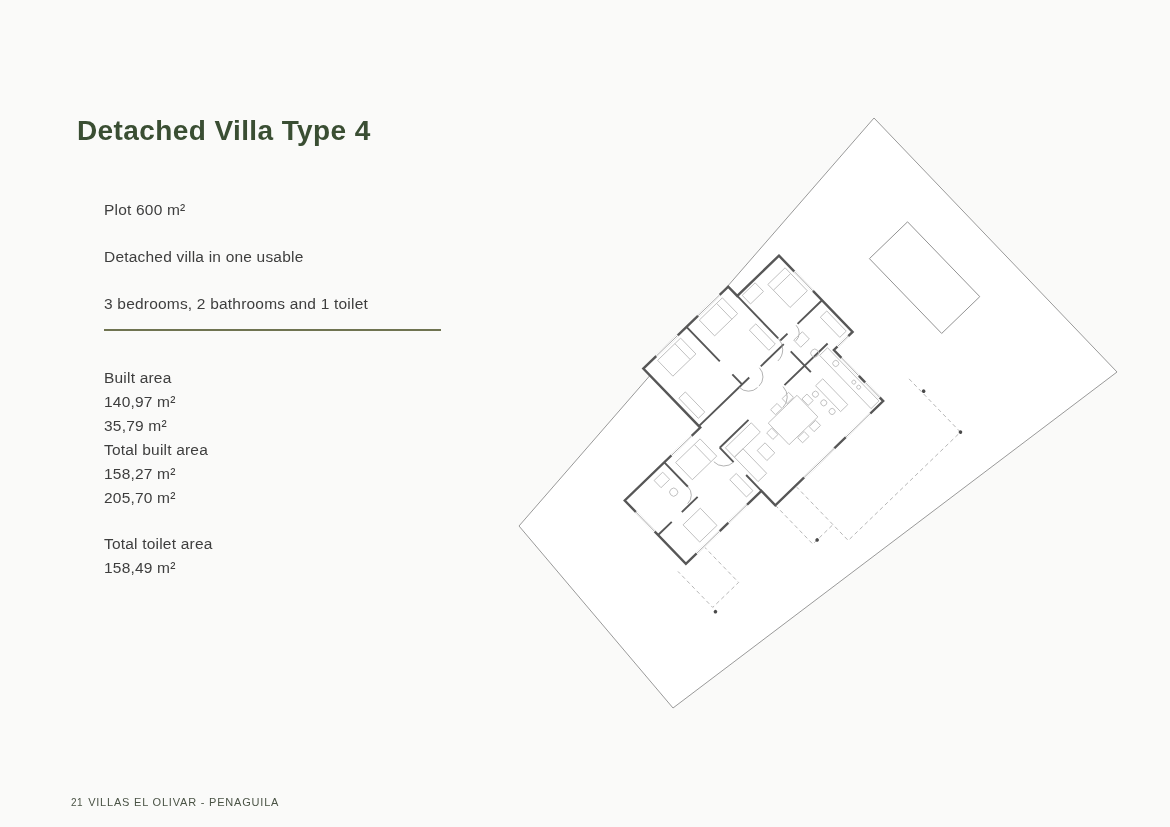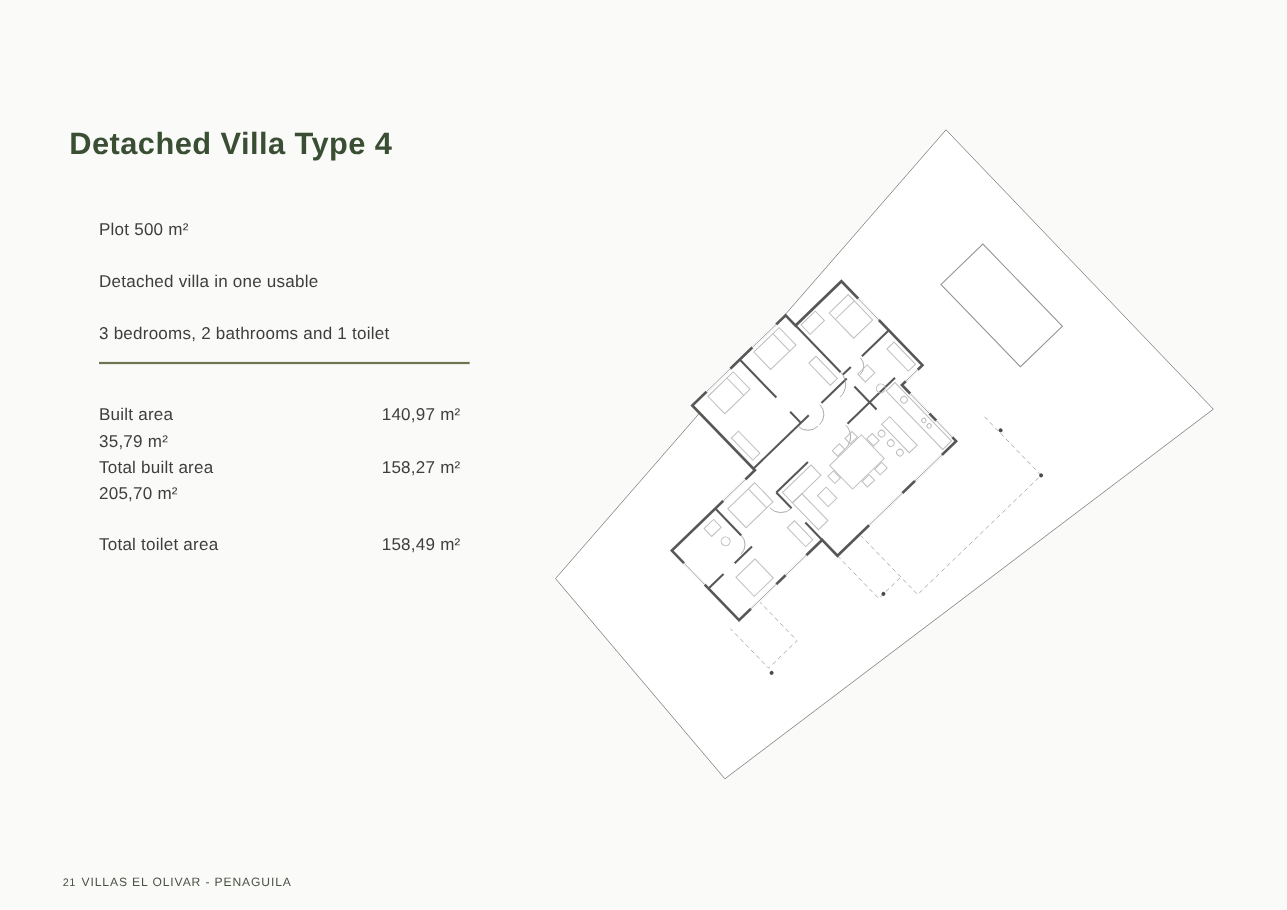--- a/index.html
+++ b/index.html
@@ -4,21 +4,21 @@
 <style>
   html,body{margin:0;padding:0;}
   body{
     width:1170px;height:827px;
     background:#fafaf9;
     font-family:"Liberation Sans", sans-serif;
     color:#3e3e3e;
     position:relative;
     overflow:hidden;
   }
-  .page{position:absolute;inset:0;}
+  .page{position:absolute;inset:0;margin-left:14px;}
 
   .page-title{
     position:absolute;left:63px;top:115px;
     font-size:28px;font-weight:700;letter-spacing:0.4px;
     color:#3a4e33;
   }
 
   .specs{position:absolute;left:90px;top:0;}
   .spec-line{
     position:absolute;left:0;white-space:nowrap;
@@ -31,20 +31,21 @@
   .divider{
     position:absolute;left:90px;top:329px;width:337px;height:2px;
     background:#6f7351;border:none;margin:0;
   }
 
   .areas{position:absolute;left:90px;top:366px;width:340px;}
   .area-row{
     display:flex;justify-content:flex-start;
     font-size:15.5px;letter-spacing:0.2px;line-height:24px;
     white-space:nowrap;
+    flex-direction:column;
   }
   .area-label{width:257px;}
   .area-value{}
   .area-total{margin-top:22px;}
 
   .footer{
     position:absolute;left:57px;top:792px;
     color:#4a5345;white-space:nowrap;
   }
   .footer .pagenum{font-size:10px;margin-right:5px;letter-spacing:0.5px;}
@@ -53,21 +54,21 @@
   .plan-svg{position:absolute;left:0;top:0;}
 </style>
 </head>
 <body>
 
 <div class="page">
 
   <div class="page-title">Detached Villa Type 4</div>
 
   <div class="specs">
-    <div class="spec-line spec-plot">Plot 500 m²</div>
+    <div class="spec-line spec-plot">Plot 600 m²</div>
     <div class="spec-line spec-desc">Detached villa in one usable</div>
     <div class="spec-line spec-rooms">3 bedrooms, 2 bathrooms and 1 toilet</div>
   </div>
 
   <div class="divider"></div>
 
   <div class="areas">
     <div class="area-row">
       <span class="area-label">Built area</span>
       <span class="area-value">140,97 m²</span>

